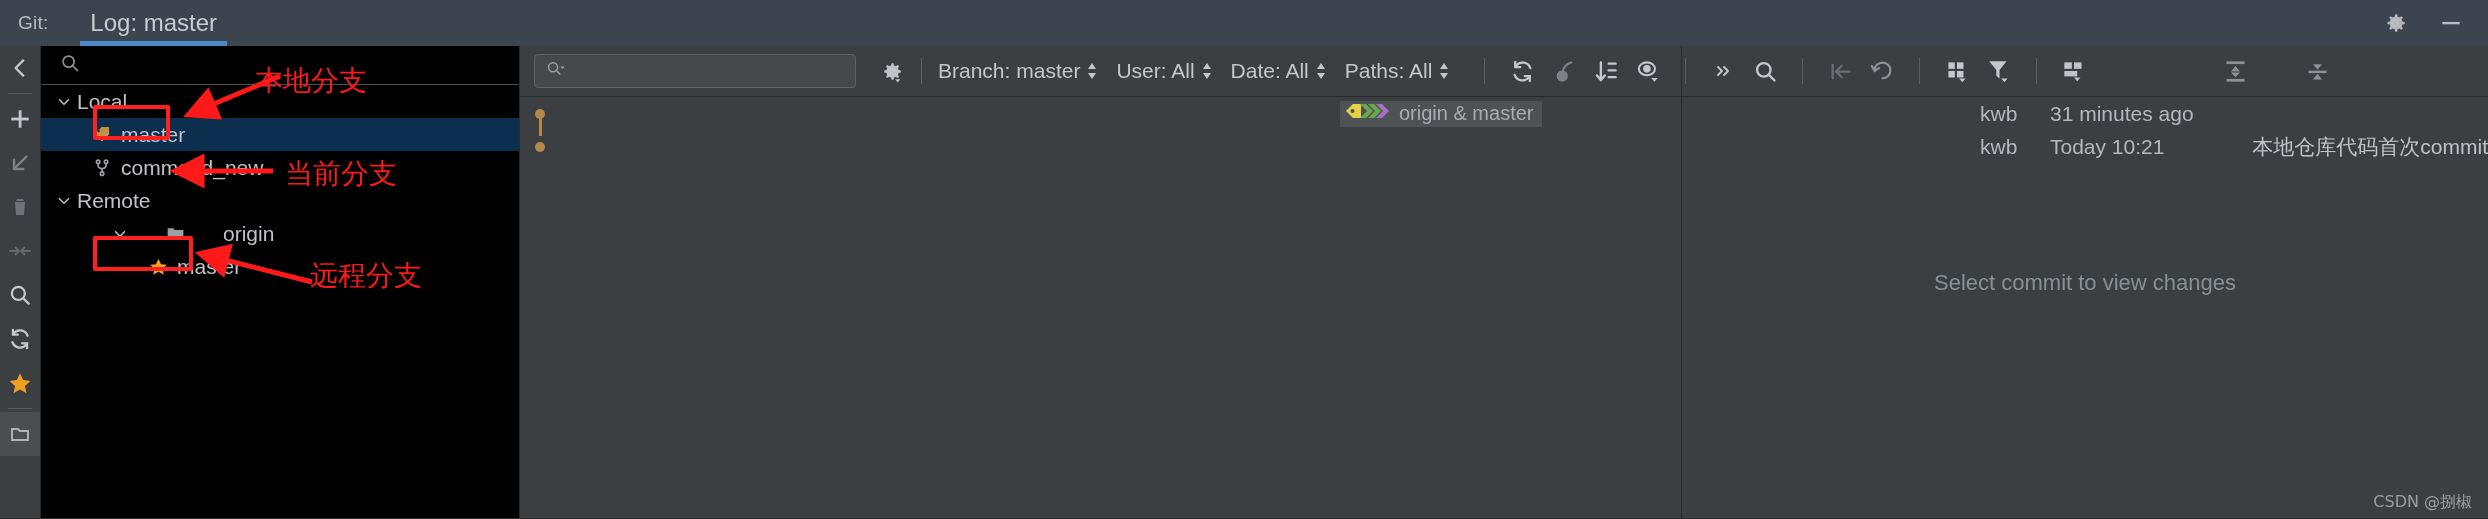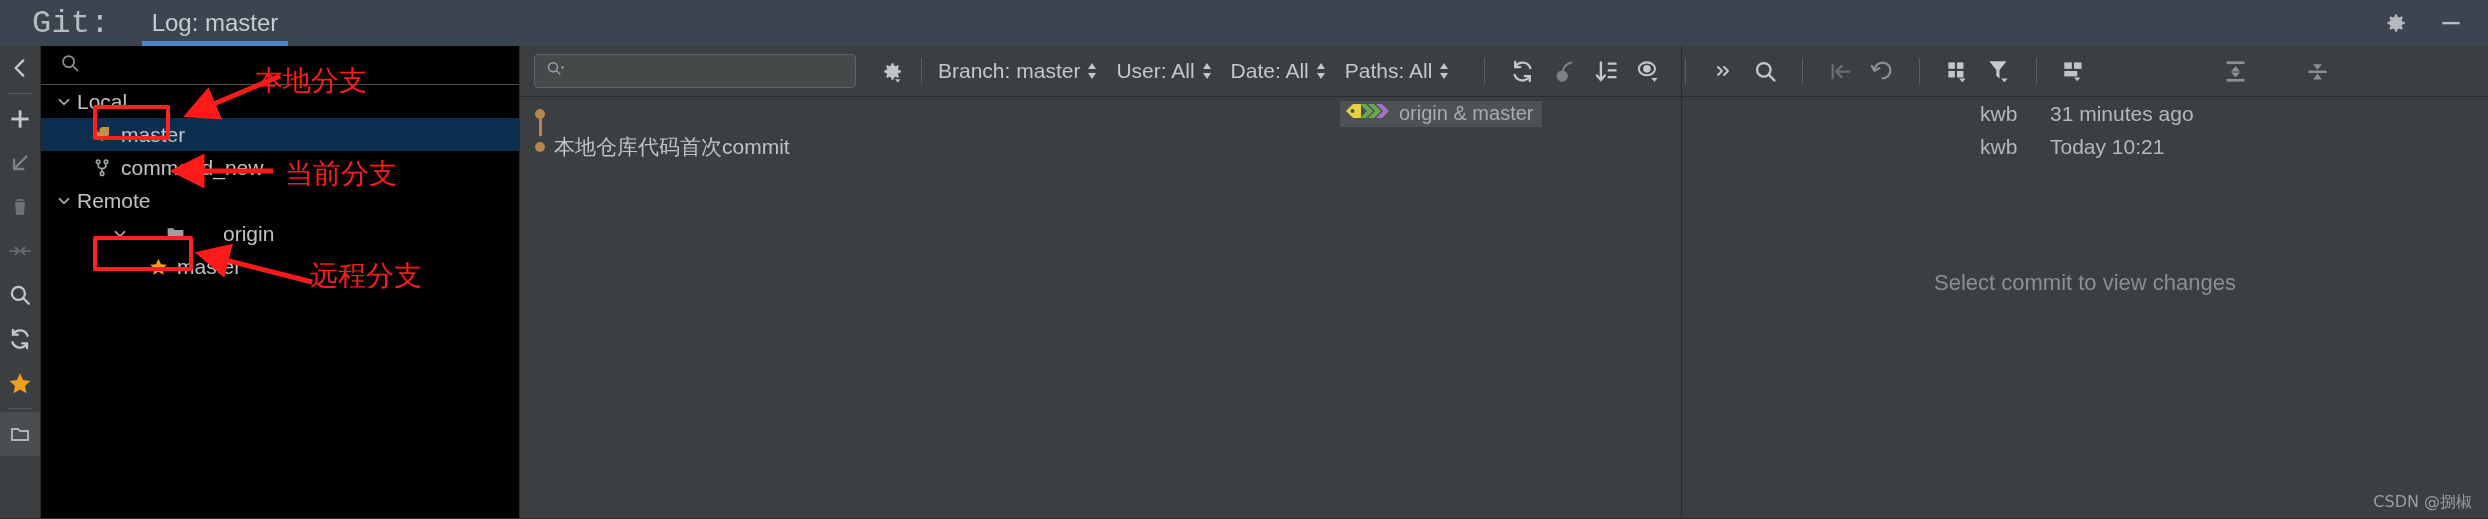--- a/index.html
+++ b/index.html
@@ -15,25 +15,24 @@
   }
 
   
   .header {
     position: absolute; left: 0; top: 0;
     width: 2488px; height: 46px;
     background: #3c4450;
     display: flex; align-items: center;
   }
   .header-git-label {
-    margin-left: 32px;
-    font-size: 32px;
+    margin-left: 18px;
+    font-size: 19px;
     color: #b8bcc0;
     letter-spacing: 0.2px;
-    font-family: Liberation Mono, monospace;
   }
   .header-tab {
     position: relative;
     margin-left: 32px;
     height: 46px;
     display: flex; align-items: center;
     padding: 0 10px;
   }
   .header-tab-label {
     font-size: 24px;
@@ -101,20 +100,21 @@
   .indent-0 { padding-left: 10px; }
   .indent-1 { padding-left: 48px; }
   .indent-2 { padding-left: 66px; gap: 29px; }
   .indent-3 { padding-left: 104px; }
 
   
   .commit-area {
     position: absolute; left: 520px; top: 46px;
     width: 1968px; height: 473px;
     background: #3c3f41;
+    text-align: right;
   }
   .toolbar {
     height: 50px;
     display: flex; align-items: center;
     border-bottom: 1px solid #2b2b2b;
     position: relative;
   }
   .search-box {
     margin-left: 14px;
     width: 310px; height: 32px;

